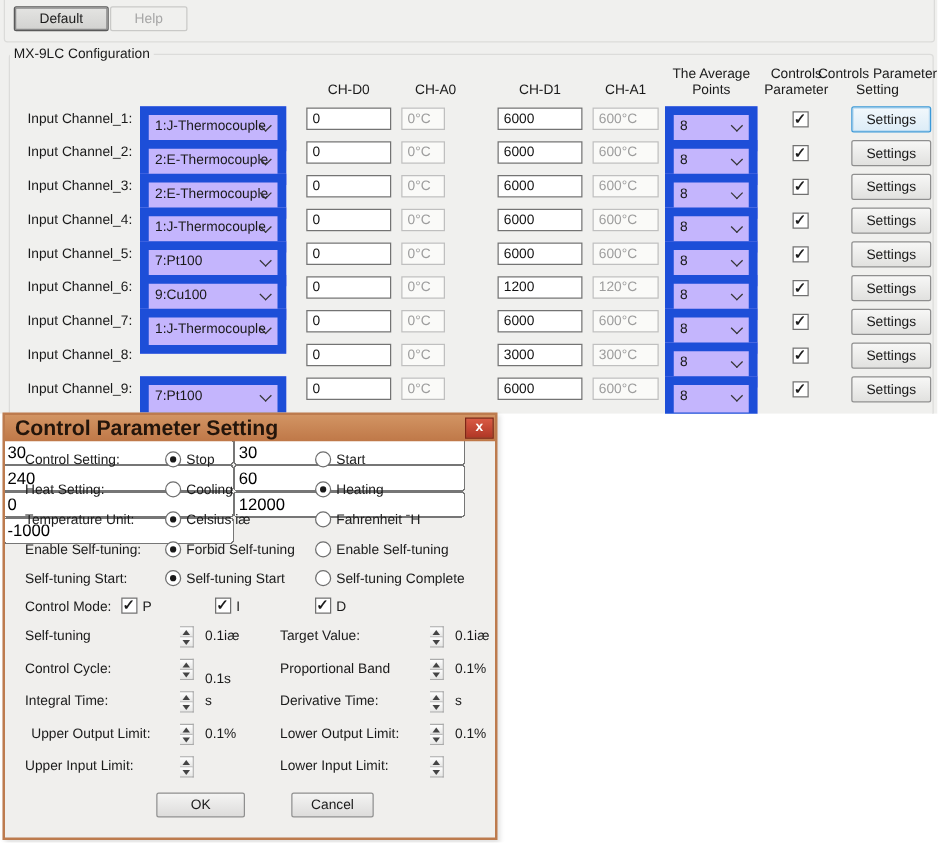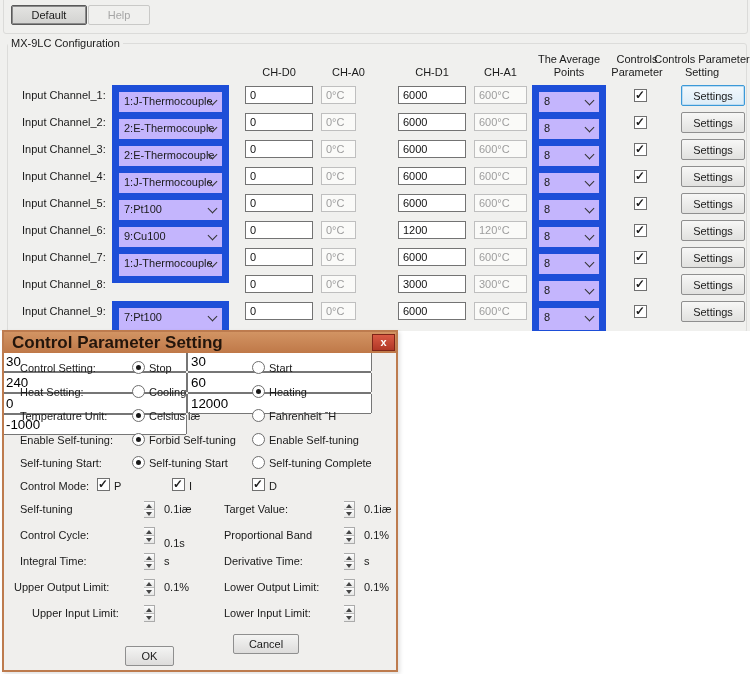--- a/index.html
+++ b/index.html
@@ -276,28 +276,28 @@
         <span class="dn"></span>
       </div><span class="dlg-label" style="left: 162px; top: 195px; margin-top: 12px;">0.1s</span><span class="dlg-label" style="left: 222px; top: 199px;">Proportional Band</span><input class="spin-val" type="text" value="30" style="left: 306px; top: 197px;"><div class="spin" style="left: 342px; top: 197px;">
         <span class="up"></span>
         <span class="dn"></span>
       </div><span class="dlg-label" style="left: 362px; top: 199px;">0.1%</span><span class="dlg-label" style="left: 18px; top: 225px;">Integral Time:</span><input class="spin-val" type="text" value="240" style="left: 106px; top: 223px;"><div class="spin" style="left: 142px; top: 223px;">
         <span class="up"></span>
         <span class="dn"></span>
       </div><span class="dlg-label" style="left: 162px; top: 225px;">s</span><span class="dlg-label" style="left: 222px; top: 225px;">Derivative Time:</span><input class="spin-val" type="text" value="60" style="left: 306px; top: 223px;"><div class="spin" style="left: 342px; top: 223px;">
         <span class="up"></span>
         <span class="dn"></span>
-      </div><span class="dlg-label" style="left: 362px; top: 225px;">s</span><span class="dlg-label" style="left: 12px; top: 251px;">Upper Output Limit:</span><div class="spin" style="left: 142px; top: 249px;">
+      </div><span class="dlg-label" style="left: 362px; top: 225px;">s</span><span class="dlg-label" style="left: 23px; top: 251px;">Upper Output Limit:</span><div class="spin" style="left: 142px; top: 249px;">
         <span class="up"></span>
         <span class="dn"></span>
       </div><span class="dlg-label" style="left: 162px; top: 251px;">0.1%</span><span class="dlg-label" style="left: 222px; top: 251px;">Lower Output Limit:</span><input class="spin-val" type="text" value="0" style="left: 306px; top: 249px;"><div class="spin" style="left: 342px; top: 249px;">
         <span class="up"></span>
         <span class="dn"></span>
-      </div><span class="dlg-label" style="left: 362px; top: 251px;">0.1%</span><span class="dlg-label" style="left: 18px; top: 277px; margin-left: 12px;">Upper Input Limit:</span><input class="spin-val" type="text" value="12000" style="left: 106px; top: 275px;"><div class="spin" style="left: 142px; top: 275px;">
+      </div><span class="dlg-label" style="left: 362px; top: 251px;">0.1%</span><span class="dlg-label" style="left: 18px; top: 277px;">Upper Input Limit:</span><input class="spin-val" type="text" value="12000" style="left: 106px; top: 275px;"><div class="spin" style="left: 142px; top: 275px;">
         <span class="up"></span>
         <span class="dn"></span>
       </div><span class="dlg-label" style="left: 222px; top: 277px;">Lower Input Limit:</span><input class="spin-val" type="text" value="-1000" style="left: 306px; top: 275px;"><div class="spin" style="left: 342px; top: 275px;">
         <span class="up"></span>
         <span class="dn"></span>
       </div></div>
-  <button class="dlg-btn" style="left:123px;top:316px;width:49px">OK</button>
+  <button class="dlg-btn" style="left:123px;top:304px;width:71px">OK</button>
   <button class="dlg-btn" style="left:231px;top:304px;width:66px">Cancel</button>
 </div>
 
 </body></html>

